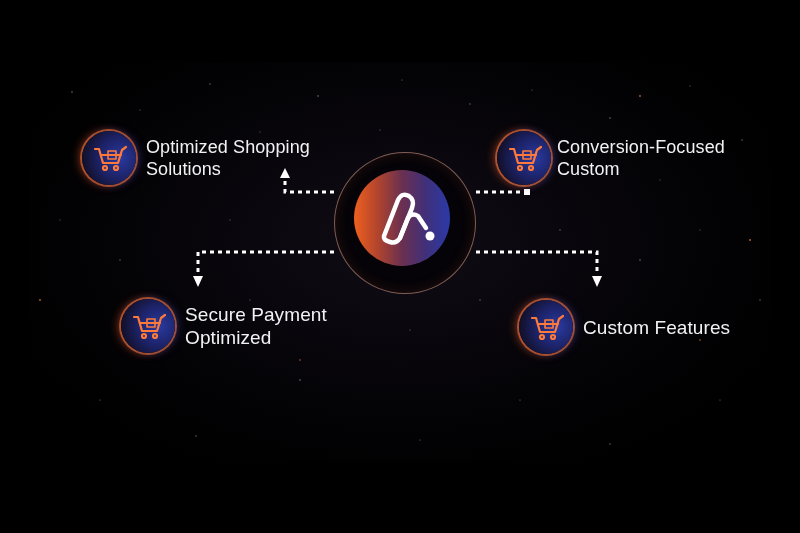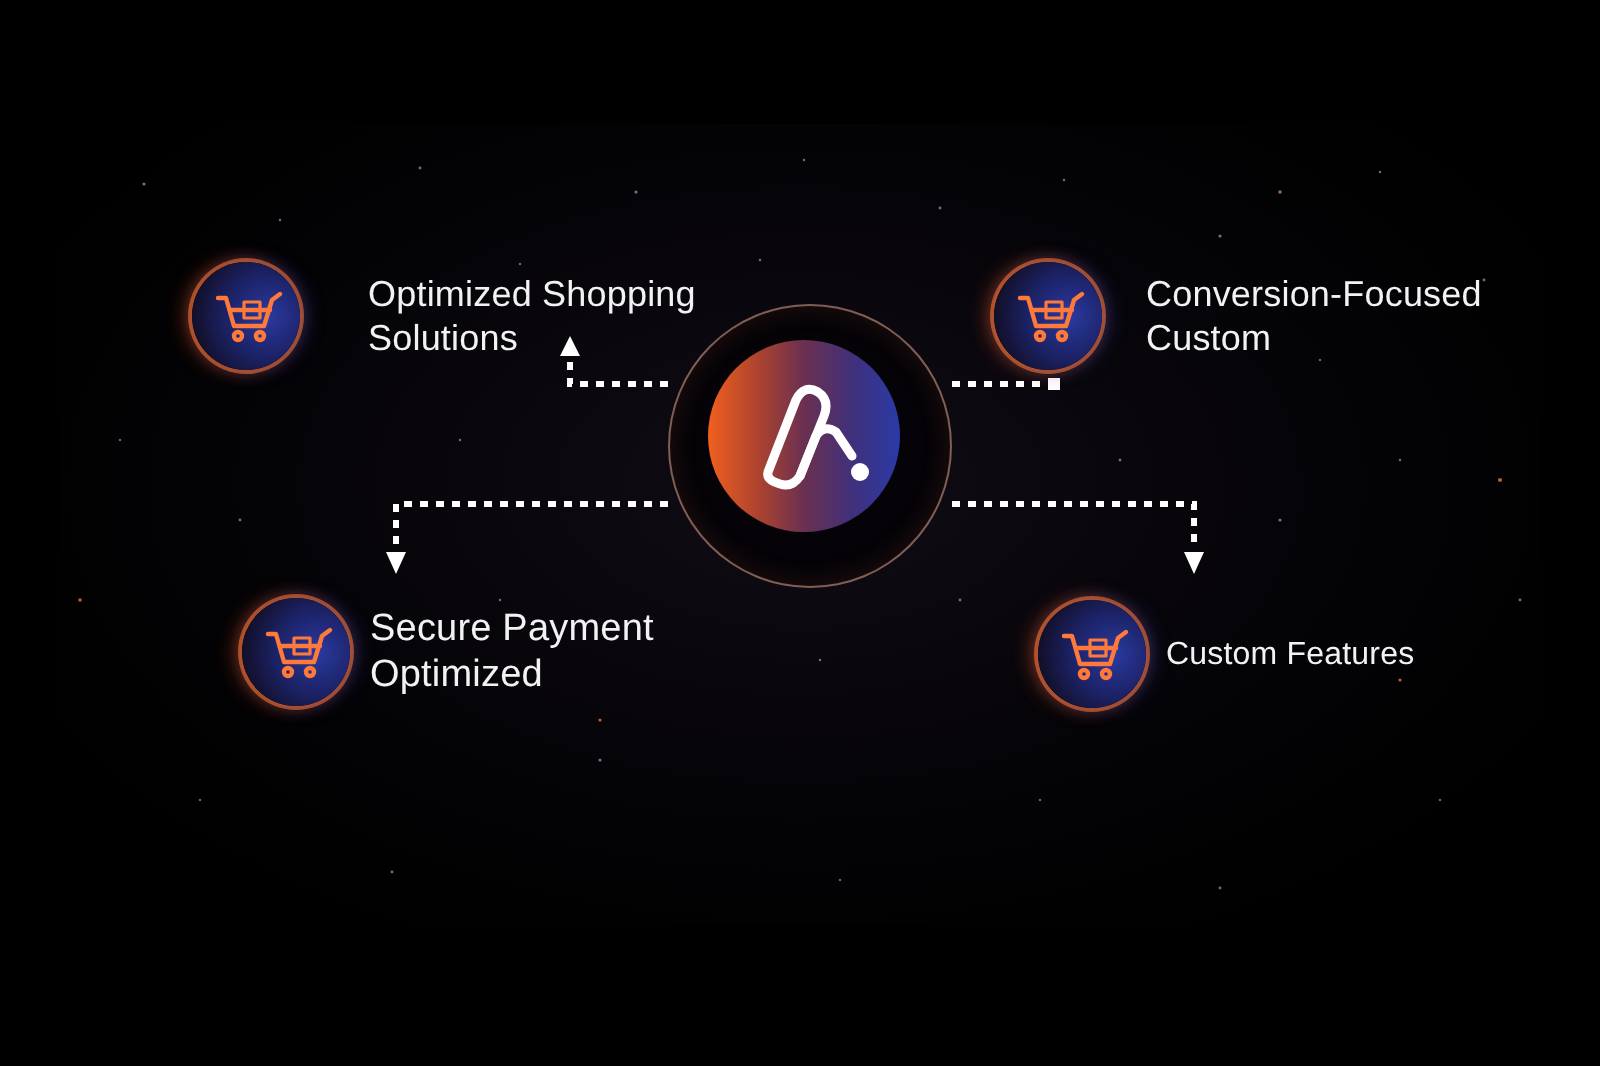--- a/index.html
+++ b/index.html
@@ -99,21 +99,21 @@
   <div class="hub">
     <svg width="96" height="96" viewBox="0 0 96 96">
       <g fill="none" stroke="#ffffff" stroke-width="4.5" stroke-linecap="round" stroke-linejoin="round">
         <path d="M30 66 L44 30 Q48 22 55 26 Q61 30 58 38 L46 68 Q42 74 36 72 Q29 70 30 66 Z"></path>
         <path d="M46 68 L54 48 Q58 42 64 46 L72 58"></path>
       </g>
       <circle cx="76" cy="66" r="4.5" fill="#ffffff"></circle>
     </svg>
   </div>
 
-  <div class="node" style="left:96px; top:131px;gap:24px;">
+  <div class="node" style="left:82px; top:131px;">
     <div class="badge">
       <svg width="54" height="54" viewBox="0 0 54 54">
         <g fill="none" stroke="#ff7a3a" stroke-width="2.2" stroke-linecap="round" stroke-linejoin="round">
           <path d="M13 18 L17 18 L21 32 L36 32 L40 19 L44 16"></path>
           <path d="M19 24 L39 24"></path>
           <rect x="26" y="20" width="8" height="8" stroke-width="1.6"></rect>
           <circle cx="23" cy="37" r="2"></circle>
             <circle cx="34" cy="37" r="2"></circle>
         </g>
       </svg>
@@ -129,21 +129,21 @@
       <svg width="54" height="54" viewBox="0 0 54 54">
         <g fill="none" stroke="#ff7a3a" stroke-width="2.2" stroke-linecap="round" stroke-linejoin="round">
           <path d="M13 18 L17 18 L21 32 L36 32 L40 19 L44 16"></path>
           <path d="M19 24 L39 24"></path>
           <rect x="26" y="20" width="8" height="8" stroke-width="1.6"></rect>
           <circle cx="23" cy="37" r="2"></circle>
             <circle cx="34" cy="37" r="2"></circle>
         </g>
       </svg>
     </div>
-    <div class="label" style="margin-left:22px;">
+    <div class="label" style="margin-left:6px;">
       <div>Conversion-Focused</div>
       <div>Custom</div>
     </div>
   </div>
 
   <div class="node" style="left:121px; top:299px;">
     <div class="badge">
       <svg width="54" height="54" viewBox="0 0 54 54">
         <g fill="none" stroke="#ff7a3a" stroke-width="2.2" stroke-linecap="round" stroke-linejoin="round">
           <path d="M13 18 L17 18 L21 32 L36 32 L40 19 L44 16"></path>
@@ -165,17 +165,17 @@
       <svg width="54" height="54" viewBox="0 0 54 54">
         <g fill="none" stroke="#ff7a3a" stroke-width="2.2" stroke-linecap="round" stroke-linejoin="round">
           <path d="M13 18 L17 18 L21 32 L36 32 L40 19 L44 16"></path>
           <path d="M19 24 L39 24"></path>
           <rect x="26" y="20" width="8" height="8" stroke-width="1.6"></rect>
           <circle cx="23" cy="37" r="2"></circle>
             <circle cx="34" cy="37" r="2"></circle>
         </g>
       </svg>
     </div>
-    <div class="label" style="font-size:16px; line-height:23px;">
+    <div class="label" style="font-size:19px; line-height:23px;">
       <div>Custom Features</div>
     </div>
   </div>
 </div>
 
 </body></html>

